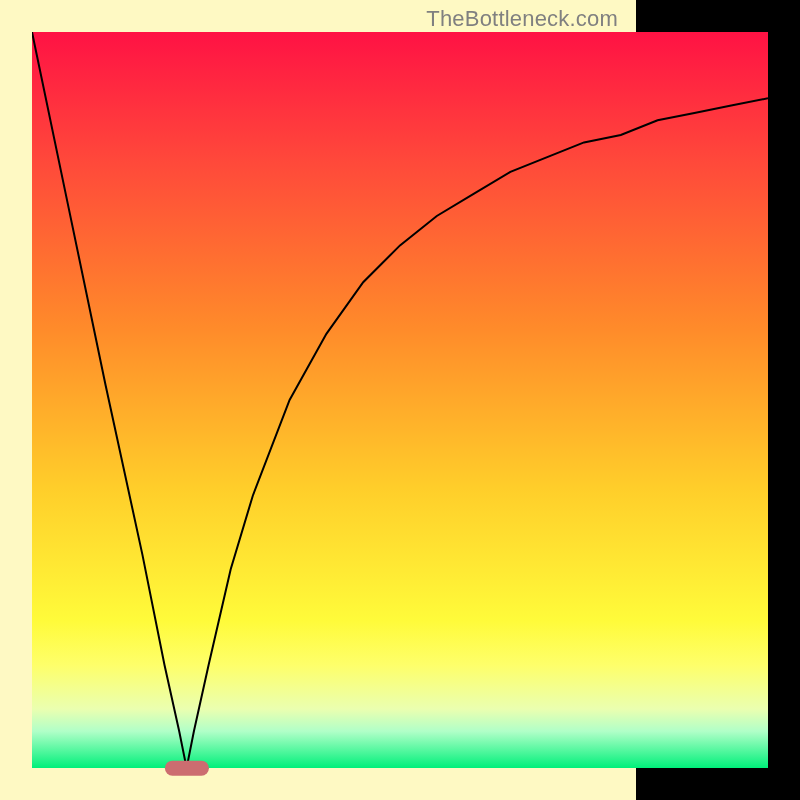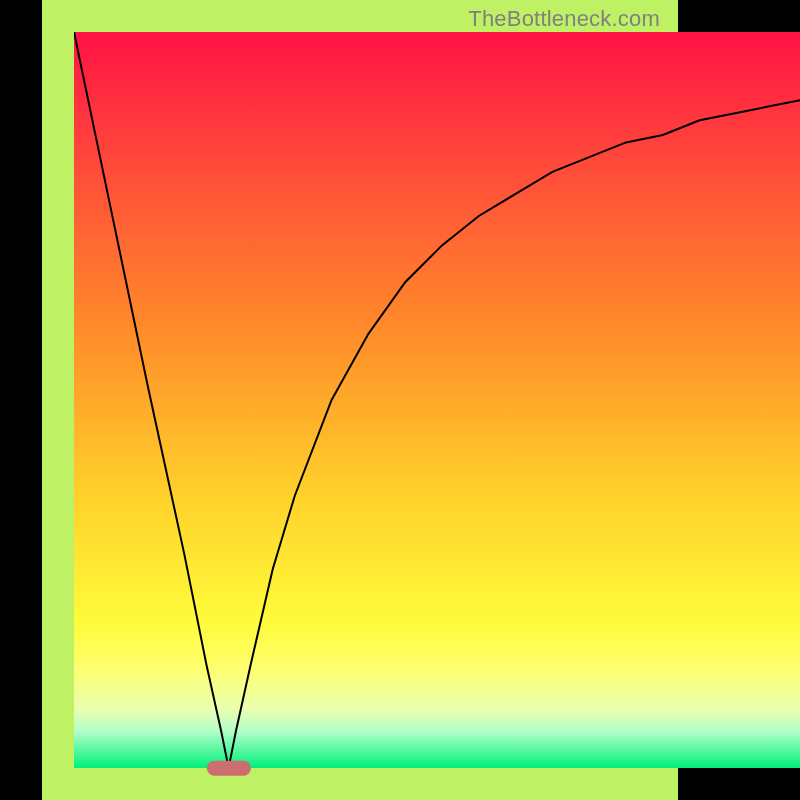--- a/index.html
+++ b/index.html
@@ -8,22 +8,21 @@
     width: 800px;
     height: 800px;
     background: #000;
     overflow: hidden;
     font-family: Arial, Helvetica, sans-serif;
   }
   .frame {
     position: relative;
     width: 636px;
     height: 800px;
-    background: #bef264;
-    margin-left: 42px;
+    background: #fef9c3;
   }
   .plot {
     position: absolute;
     left: 32px;
     top: 32px;
     width: 736px;
     height: 736px;
     background: linear-gradient(
       to bottom,
       #ff1244 0%,

